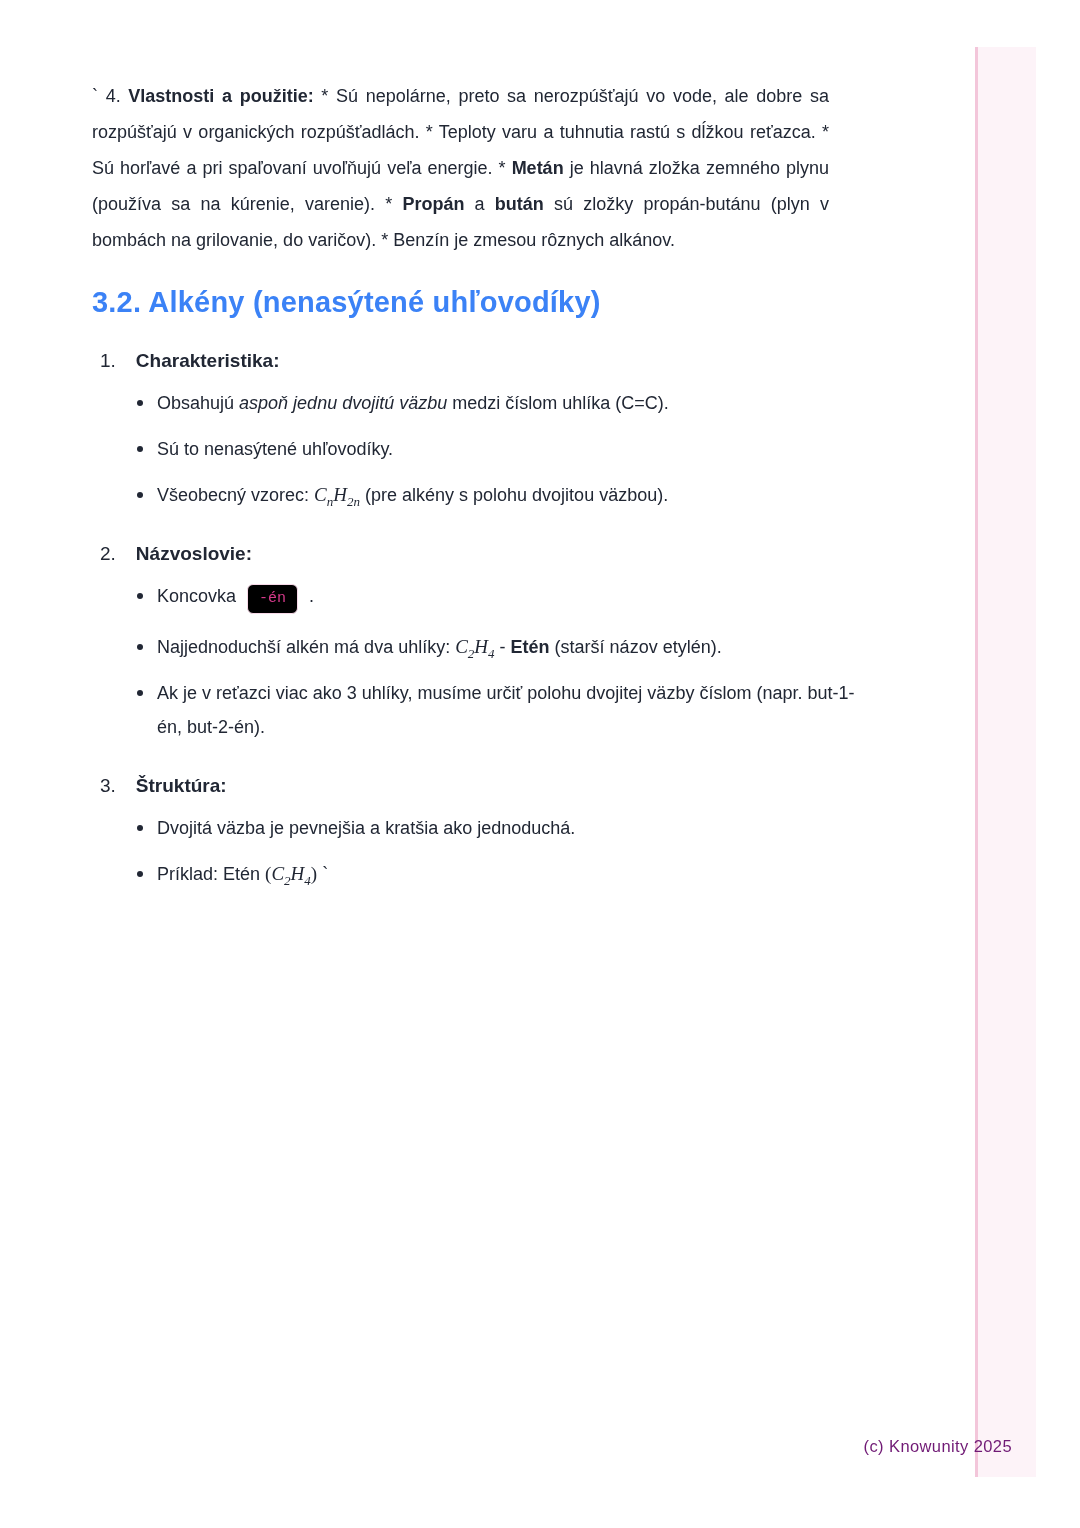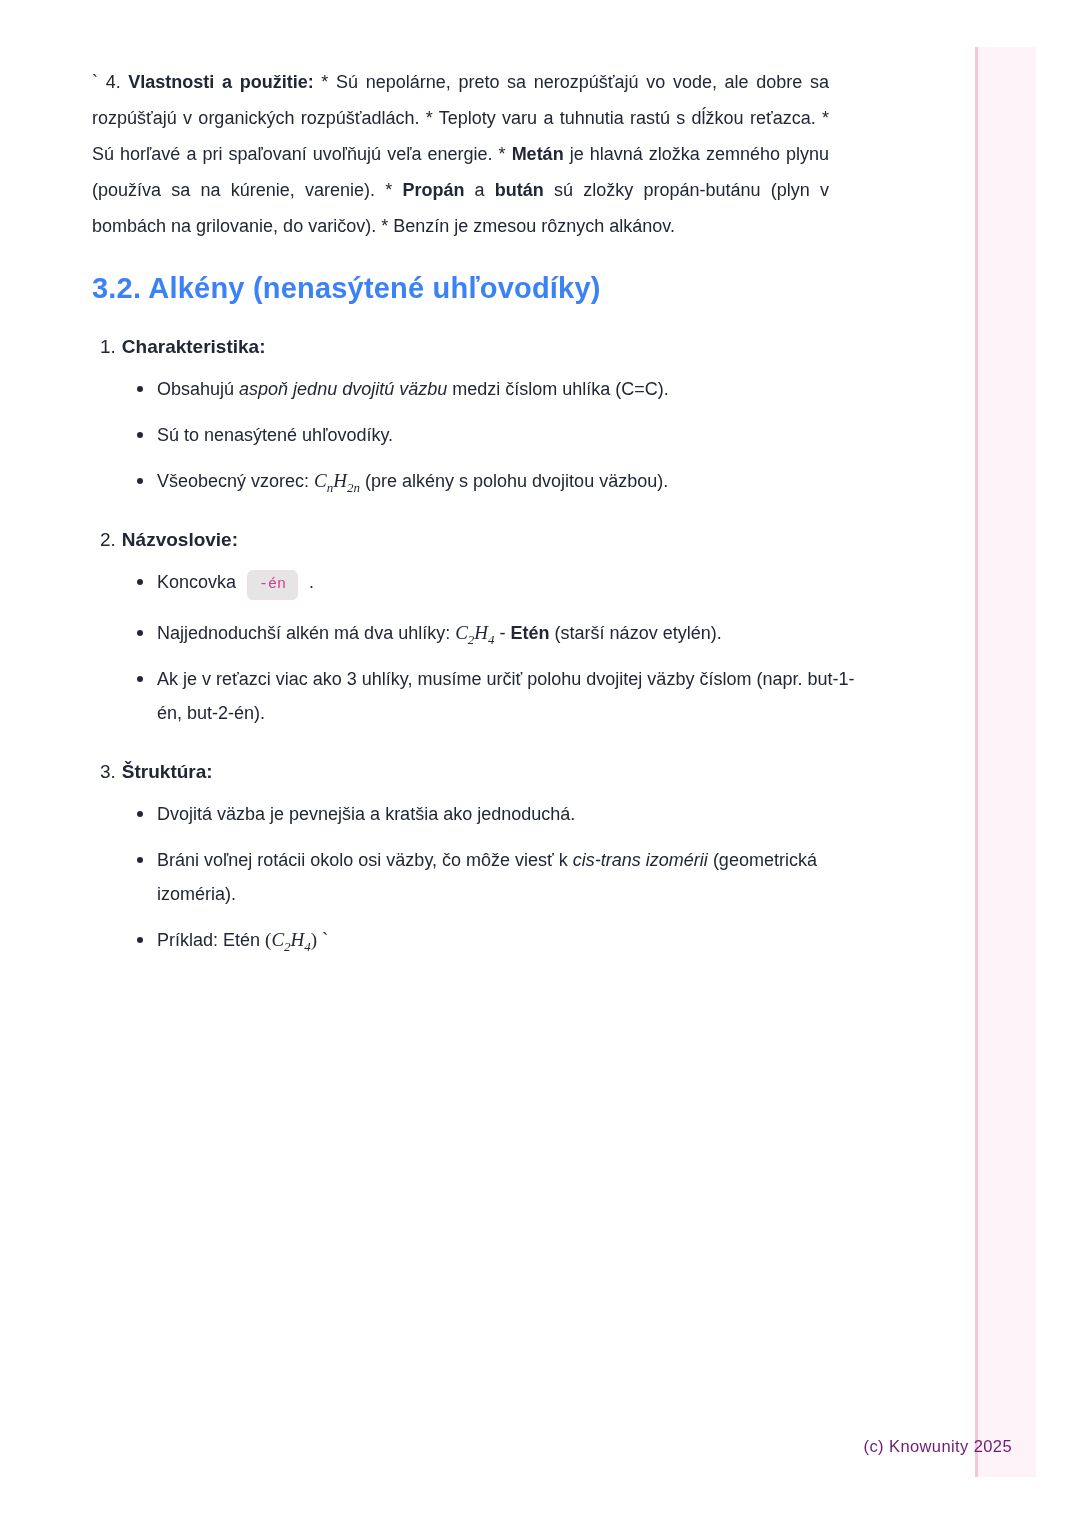--- a/index.html
+++ b/index.html
@@ -21,21 +21,21 @@
     top: 47px;
     width: 58px;
     height: 1430px;
     background: #fdf3f8;
     border-left: 3px solid #f3c6da;
     z-index: 1;
   }
   .content {
     position: absolute;
     left: 92px;
-    top: 46px;
+    top: 60px;
     width: 737px;
     z-index: 2;
   }
   .intro {
     font-size: 18px;
     line-height: 36px;
     text-align: justify;
     color: #212734;
   }
   .b { font-weight: 700; text-align: center; }
@@ -49,21 +49,21 @@
     letter-spacing: 0.2px;
   }
   .section { margin-top: 0; }
   .sec-header {
     margin-top: 29px;
     padding-left: 8px;
     font-size: 19px;
     line-height: 26px;
   }
   .sec-num { font-weight: 400; margin-right: 6px; }
-  .sec-title { font-weight: 700; }
+  .sec-title { font-weight: 700; margin-left: 14px; }
   .item {
     position: relative;
     margin-top: 12px;
     padding-left: 65px;
     font-size: 18px;
     line-height: 34px;
     width: 700px;
   }
   .item::before {
     content: "";
@@ -74,21 +74,21 @@
     height: 6px;
     border-radius: 50%;
     background: #212734;
   }
   .code-chip {
     display: inline-block;
     font-family: "Liberation Mono", monospace;
     font-size: 15px;
     line-height: 20px;
     color: #d63a8c;
-    background: #e5e5e5;
+    background: #000000;
     border: 1px solid #f7d9e8;
     border-radius: 6px;
     padding: 4px 11px;
     margin: 4px 6px;
     vertical-align: baseline;
   }
   .math {
     font-family: "Liberation Serif", serif;
     font-style: italic;
     font-size: 19px;
@@ -140,20 +140,19 @@
     <div class="item"><span>Najjednoduchší alkén má dva uhlíky: </span><span class="math"><span>C</span><sub>2</sub><span>H</span><sub>4</sub></span><span> - </span><span class="b">Etén</span><span> (starší názov etylén).</span></div>
 
     <div class="item"><span>Ak je v reťazci viac ako 3 uhlíky, musíme určiť polohu dvojitej väzby číslom (napr. but-1-én, but-2-én).</span></div>
   </div>
 
   <div class="section">
     <div class="sec-header"><span class="sec-num">3.</span><span class="sec-title">Štruktúra:</span></div>
 
     <div class="item"><span>Dvojitá väzba je pevnejšia a kratšia ako jednoduchá.</span></div>
 
-    <div class="item"><span>Bráni voľnej rotácii okolo osi väzby, čo môže viesť k </span><span class="i">cis-trans izomérii</span><span> (geometrická izoméria).</span></div>
 
     <div class="item"><span>Príklad: Etén </span><span class="math"><span class="mp">(</span><span>C</span><sub>2</sub><span>H</span><sub>4</sub><span class="mp">)</span></span><span> `</span></div>
   </div>
 
 </div>
 
 <div class="footer">(c) Knowunity 2025</div>
 
 </body></html>

